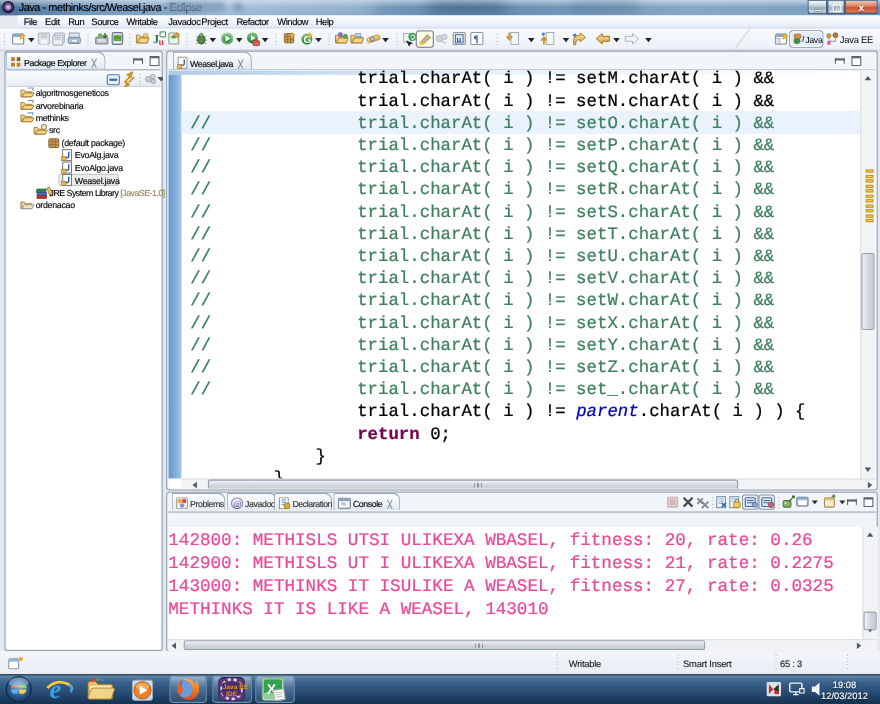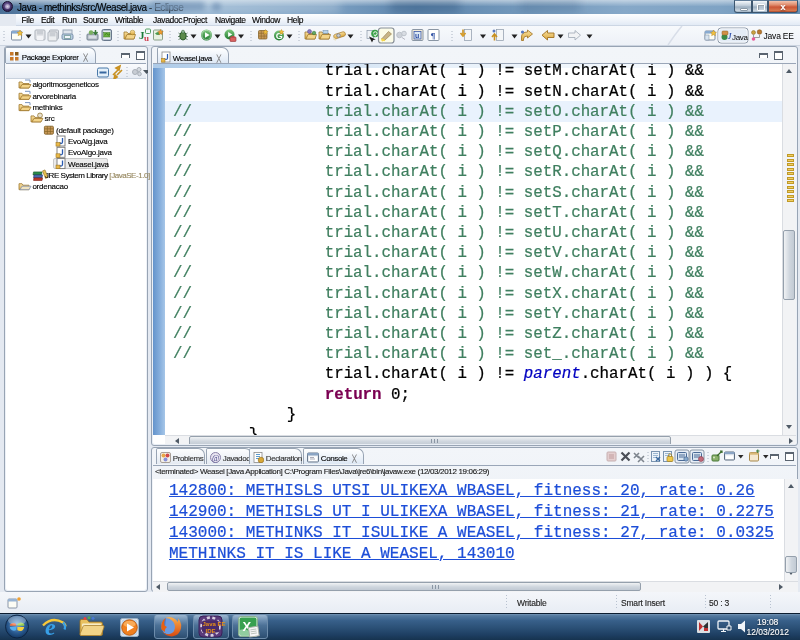--- a/index.html
+++ b/index.html
@@ -76,21 +76,21 @@
 .arr-d { border-left:3px solid transparent; border-right:3px solid transparent; border-top:4px solid #4f5a66; }
 .arr-l { border-top:3px solid transparent; border-bottom:3px solid transparent; border-right:4px solid #4f5a66; }
 .arr-r { border-top:3px solid transparent; border-bottom:3px solid transparent; border-left:4px solid #4f5a66; }
 .ymark { position:absolute; left:0; width:7px; height:3px; background:#f2cf60; border:1px solid #c09a28; }
 
 
 #console { left:151px; top:447px; width:647px; height:145px; }
 #console .tabrow { position:absolute; left:0; top:0; right:0; height:17px; }
 #termline { position:absolute; left:3px; top:19px; font-size:8px; letter-spacing:-.34px; color:#1a1a1a; white-space:nowrap; }
 #conswhite { position:absolute; left:1px; top:31px; width:645px; height:102px; background:#fff; }
-#constext { -webkit-text-stroke:0.22px; position:absolute; left:16px; top:1.5px; font-family:"Liberation Mono",monospace; font-size:16px; line-height:21px; color:#1d4ed8; white-space:pre;text-decoration:underline; }
+#constext { -webkit-text-stroke:0.22px; position:absolute; left:0; top:1.5px; font-family:"Liberation Mono",monospace; font-size:16px; line-height:21px; color:#ec4899; white-space:pre; }
 
 
 #statusbar { left:0; top:592px; width:800px; height:21px; background:linear-gradient(180deg,#f4f6fa,#e8edf4); font-size:8.5px; color:#222; }
 #statusbar .cell { position:absolute; top:6px; letter-spacing:-.2px; }
 #statusbar .vline { position:absolute; top:3px; width:1px; height:15px; background:repeating-linear-gradient(180deg,#b8c2d0 0 1px,transparent 1px 3px); }
 
 
 #taskbar { left:0; top:613px; width:800px; height:27px;
   background:linear-gradient(180deg,#88a6c4 0%,#53799e 10%,#38608a 28%,#2b5076 55%,#1e3f63 80%,#16334f 100%); }
 #taskbar::before { content:""; position:absolute; left:0; top:0; width:800px; height:1px; background:#0c1d30; }
@@ -123,21 +123,21 @@
 </div>
 
 <div class="abs" id="menubar">
   <span style="left:5.5px">File</span>
     <span style="left:25px">Edit</span>
     <span style="left:46px">Run</span>
   <span style="left:67px">Source</span>
     <span style="left:99px">Writable</span>
     <span style="left:137px">Javadoc</span>
   <span style="left:167px">Project</span>
-    <span style="left:199px">Navigate</span>
+    <span style="left:199px">Refactor</span>
     <span style="left:236px">Window</span>
   <span style="left:271px">Help</span>
 </div>
 
 <div class="abs" id="toolbar">
 <svg width="800" height="19" style="position:absolute;left:0;top:0">
  <defs>
   <linearGradient id="grn" x1="0" y1="0" x2="0" y2="1">
           <stop offset="0" stop-color="#7ec87e"></stop>
           <stop offset="1" stop-color="#1e7a2e"></stop>
@@ -616,21 +616,20 @@
           <path d="M7 0 h3.5 M8.75 -1.5 v3.5" stroke="#3a7a3a" stroke-width="1.1"></path>
         </g>
   <path d="M611 7 h5.5 l-2.75 3.5 z" fill="#2a2a2a"></path>
 </svg>
     <div class="minmax" style="right:3px;top:4px;">
         <b></b>
         <i></i>
       </div>
   </div>
   <div style="position:absolute;left:1px;top:17px;right:1px;height:1px;background:#9aa6b8;"></div>
-  <div class="abs" id="termline">&lt;terminated&gt; Weasel [Java Application] C:\Program Files\Java\jre6\bin\javaw.exe (12/03/2012 19:06:29)</div>
   <div id="conswhite">
 <pre id="constext">142800: METHISLS UTSI ULIKEXA WBASEL, fitness: 20, rate: 0.26
 142900: METHISLS UT I ULIKEXA WBASEL, fitness: 21, rate: 0.2275
 143000: METHINKS IT ISULIKE A WEASEL, fitness: 27, rate: 0.0325
 METHINKS IT IS LIKE A WEASEL, 143010</pre>
   </div>
   <div class="scroll-track" style="left:632px;top:31px;width:14px;height:102px;border-left:1px solid #dadde2;"></div>
   <div class="sarr arr-u" style="left:636px;top:36px;"></div>
   <div class="sarr arr-d" style="left:636px;top:123px;"></div>
   <div class="sthumb" style="left:633px;top:108px;width:12px;height:17px;"></div>
@@ -645,21 +644,21 @@
   <svg width="24" height="18" style="position:absolute;left:6px;top:3px">
     <rect x="2" y="4" width="9" height="9" rx="1" fill="#fdfdf5" stroke="#8a96a8"></rect>
     <rect x="2" y="4" width="9" height="2.5" fill="#98b4d4"></rect>
     <circle cx="13" cy="4" r="1.8" fill="#f0a030"></circle>
   </svg>
   <div class="vline" style="left:506px"></div>
   <div class="cell" style="left:517px">Writable</div>
   <div class="vline" style="left:616px"></div>
   <div class="cell" style="left:621px">Smart Insert</div>
   <div class="vline" style="left:705px"></div>
-  <div class="cell" style="left:709px">50 : 3</div>
+  <div class="cell" style="left:709px">65 : 3</div>
   <div class="vline" style="left:770px"></div>
 </div>
 
 <div class="abs" id="taskbar">
   <div class="appbox" style="left:154px;width:34px;"></div>
   <div class="appbox" style="left:193px;width:36px;"></div>
   <div class="appbox" style="left:232px;width:36px;"></div>
   <svg width="800" height="27" style="position:absolute;left:0;top:0">
     <defs>
       <radialGradient id="orb" cx="0.5" cy="0.4" r="0.7">

